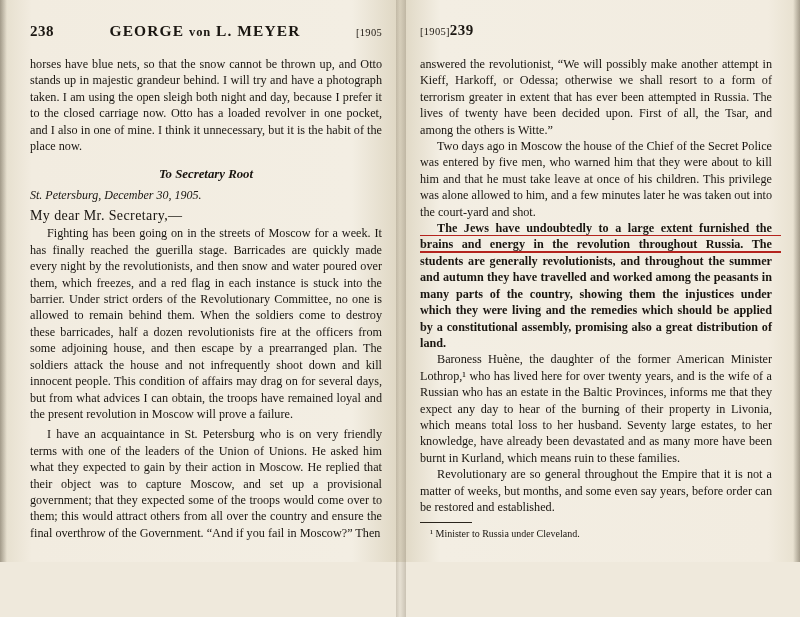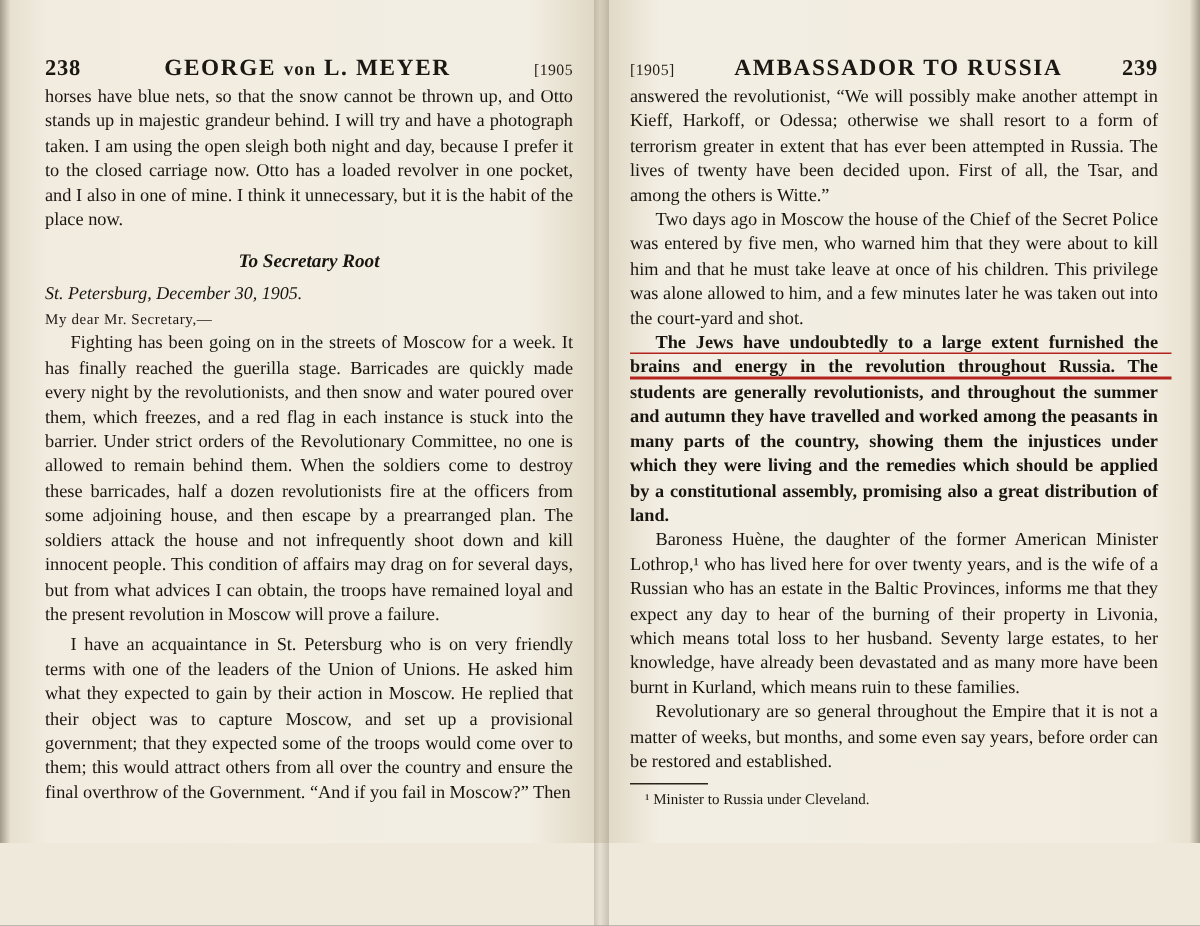--- a/index.html
+++ b/index.html
@@ -67,21 +67,20 @@
     letter-spacing: 0.5px;
     color: #1b1712;
   }
   .head-title {
     flex: 1;
     text-align: center;
     font-size: 15.5px;
     font-weight: bold;
     letter-spacing: 1.1px;
     color: #1b1712;
-    margin-top: 15px;
   }
   .head-title .small-caps {
     font-size: 12.5px;
     letter-spacing: 0.8px;
   }
   .year-mark {
     font-size: 10.5px;
     color: #262019;
     letter-spacing: 0.3px;
   }
@@ -107,21 +106,21 @@
     font-family: Liberation Serif, serif;
   }
   .dateline {
     text-align: left;
     font-size: 12px;
     font-style: italic;
     margin: 0 2px 5px 0;
     color: #191510;
   }
   .salutation {
-    font-size: 10px;
+    font-size: 14px;
     letter-spacing: 0.4px;
     margin: 0 0 1px 0;
     color: #191510;
   }
   .underlined-passage {
     text-decoration: none;
     border-bottom: none;
     background-image: linear-gradient(#b3201c, #b3201c);
     background-repeat: no-repeat;
     background-size: 100% 1.4px;
@@ -181,21 +180,20 @@
       <div class="spacer-sm"></div>
       <p class="indent">I have an acquaintance in St. Petersburg who is on very friendly terms with one of the leaders of the Union of Unions.  He asked him what they expected to gain by their action in Moscow.  He replied that their object was to capture Moscow, and set up a provisional government; that they expected some of the troops would come over to them; this would attract others from all over the country and ensure the final overthrow of the Government.  “And if you fail in Moscow?”  Then</p>
     </div>
   </div>
 
   <div class="page page-right">
     <div class="edge-shadow-right"></div>
 
     <div class="running-head">
       <span class="year-mark">[1905]</span>
-      <span class="head-title">AMBASSADOR TO RUSSIA</span>
       <span class="folio">239</span>
     </div>
 
     <div class="body-text">
       <p>answered the revolutionist, “We will possibly make another attempt in Kieff, Harkoff, or Odessa; otherwise we shall resort to a form of terrorism greater in extent that has ever been attempted in Russia.  The lives of twenty have been decided upon.  First of all, the Tsar, and among the others is Witte.”</p>
       <p class="indent">Two days ago in Moscow the house of the Chief of the Secret Police was entered by five men, who warned him that they were about to kill him and that he must take leave at once of his children.  This privilege was alone allowed to him, and a few minutes later he was taken out into the court-yard and shot.</p>
 
       <div class="redline-wrap">
         <p class="indent"><span class="underlined-passage">The Jews have undoubtedly to a large extent furnished the brains and energy in the revolution throughout Russia. The students are generally revolutionists, and throughout the summer and autumn they have travelled and worked among the peasants in many parts of the country, showing them the injustices under which they were living and the remedies which should be applied by a constitutional assembly, promising also a great distribution of land.</span></p>
         <div class="redline" style="left:0; width:361px; top:14.6px;"></div>

